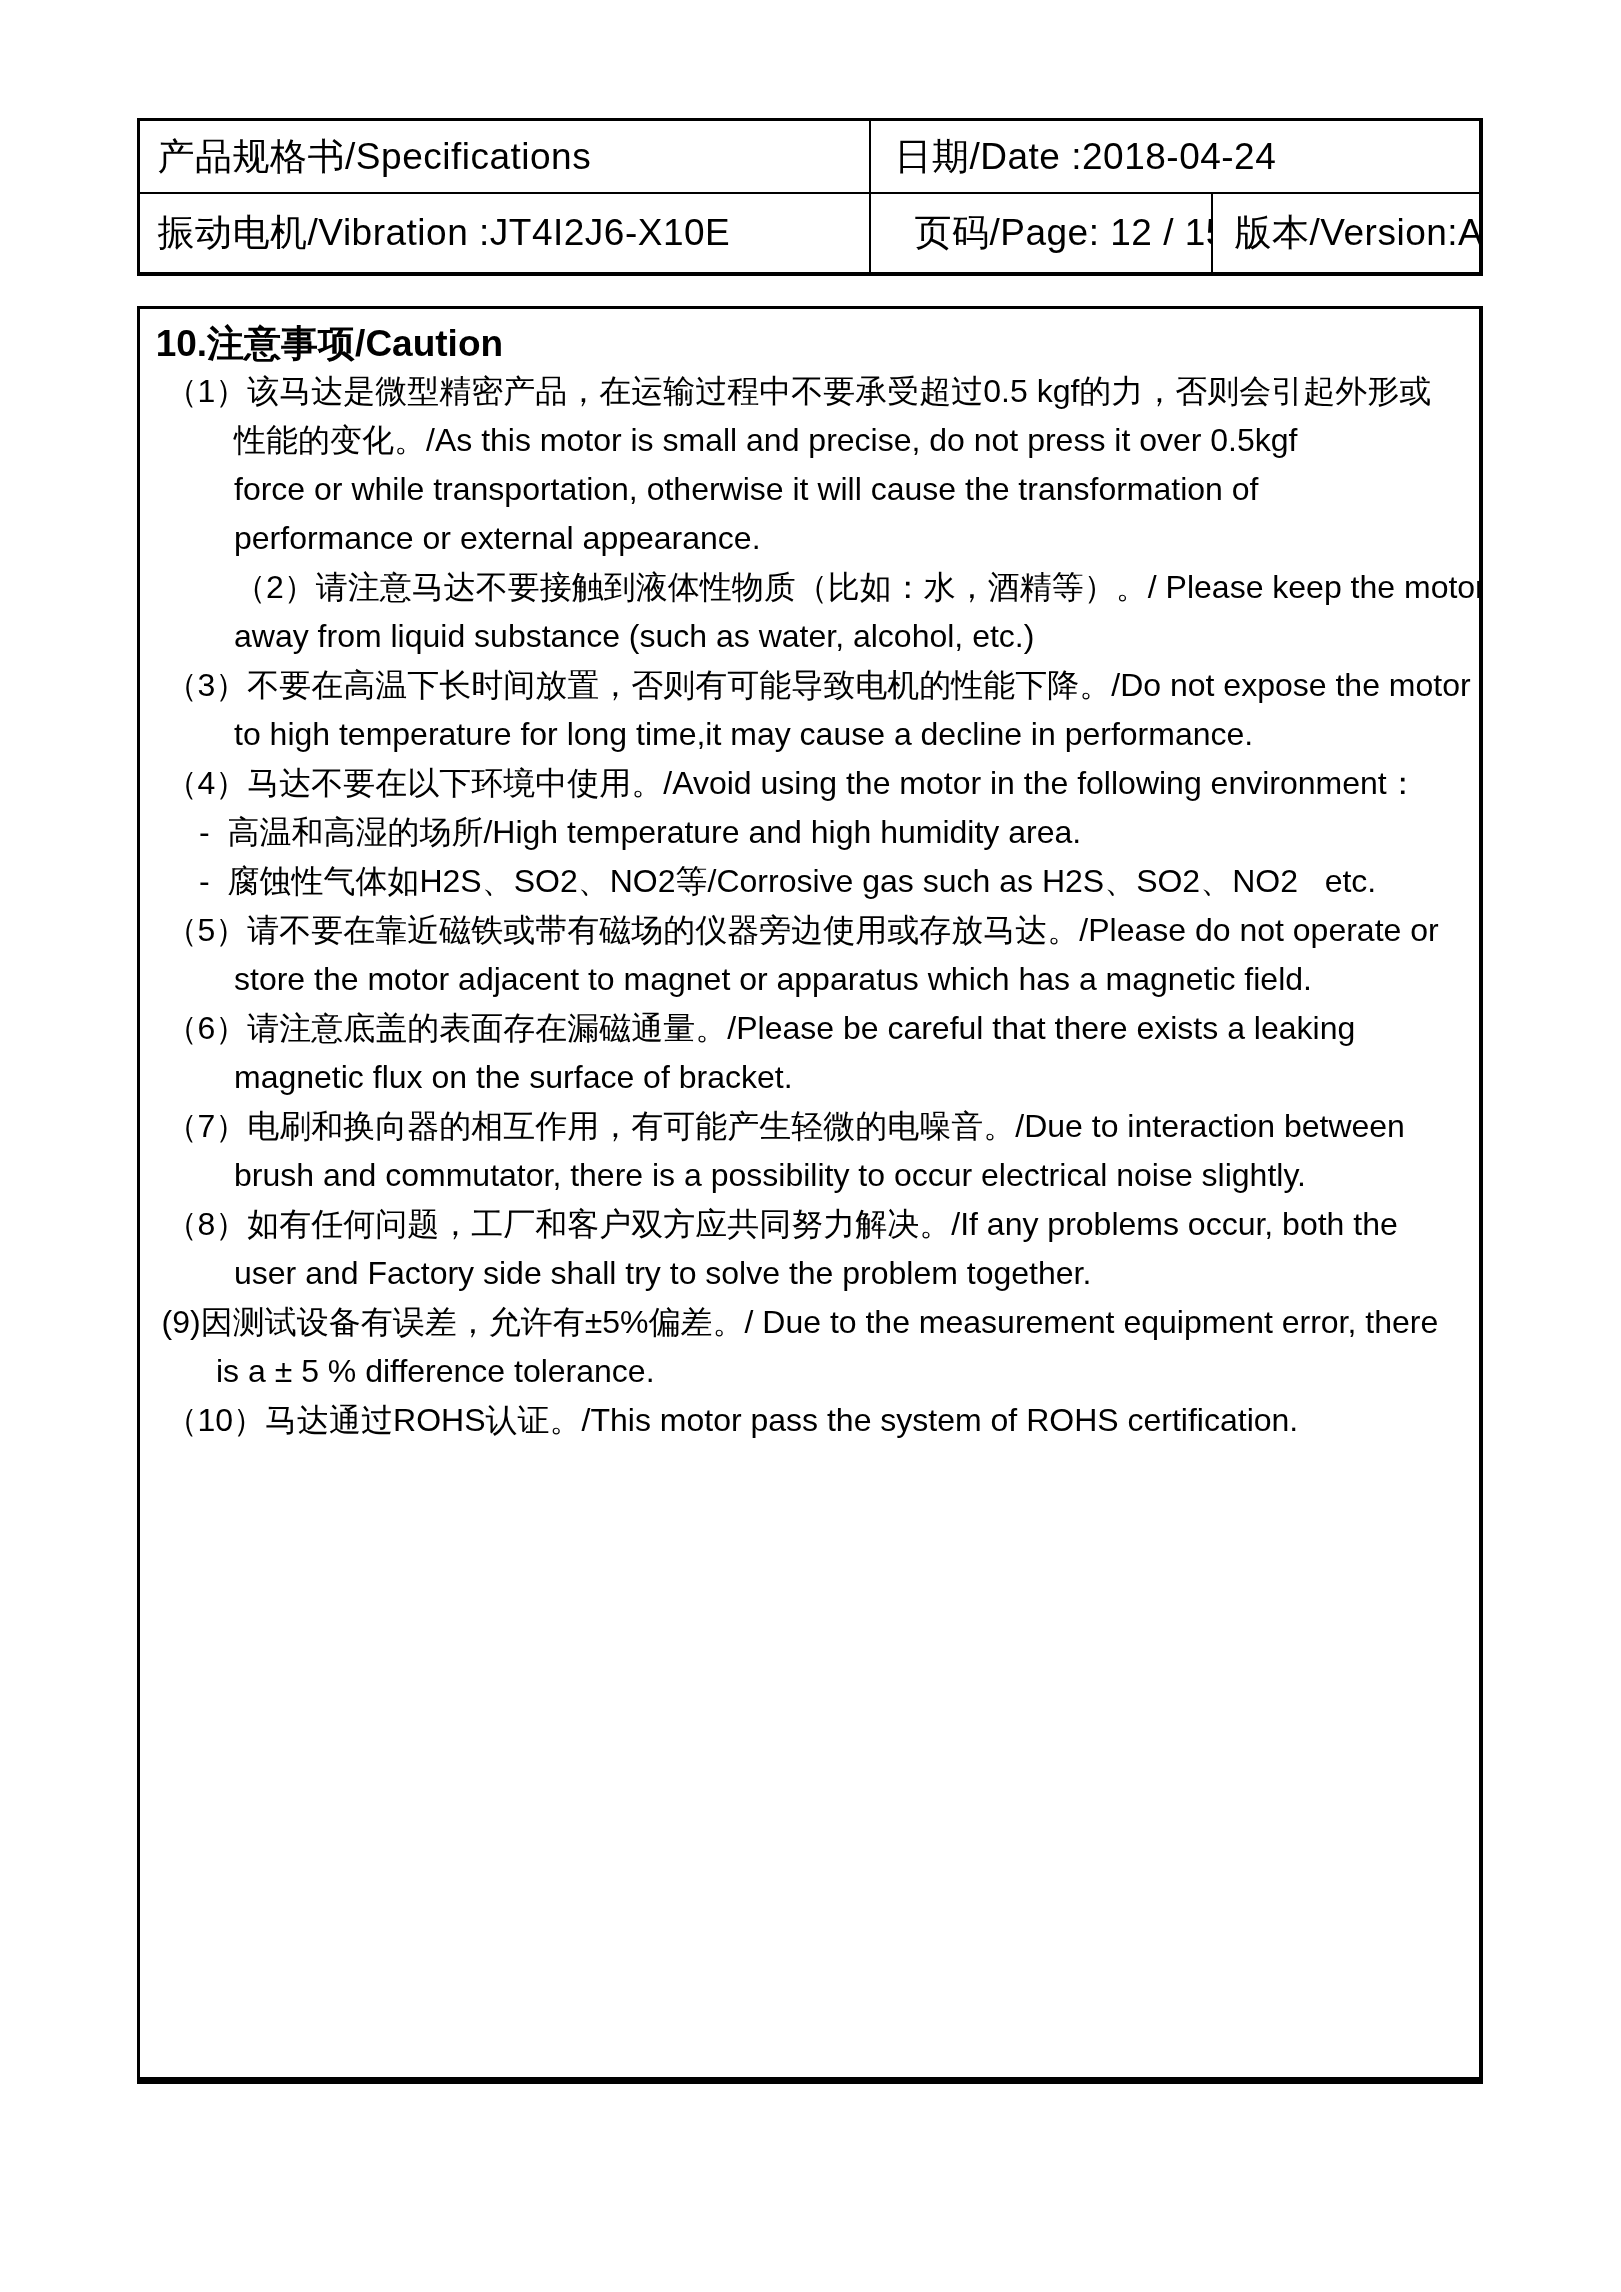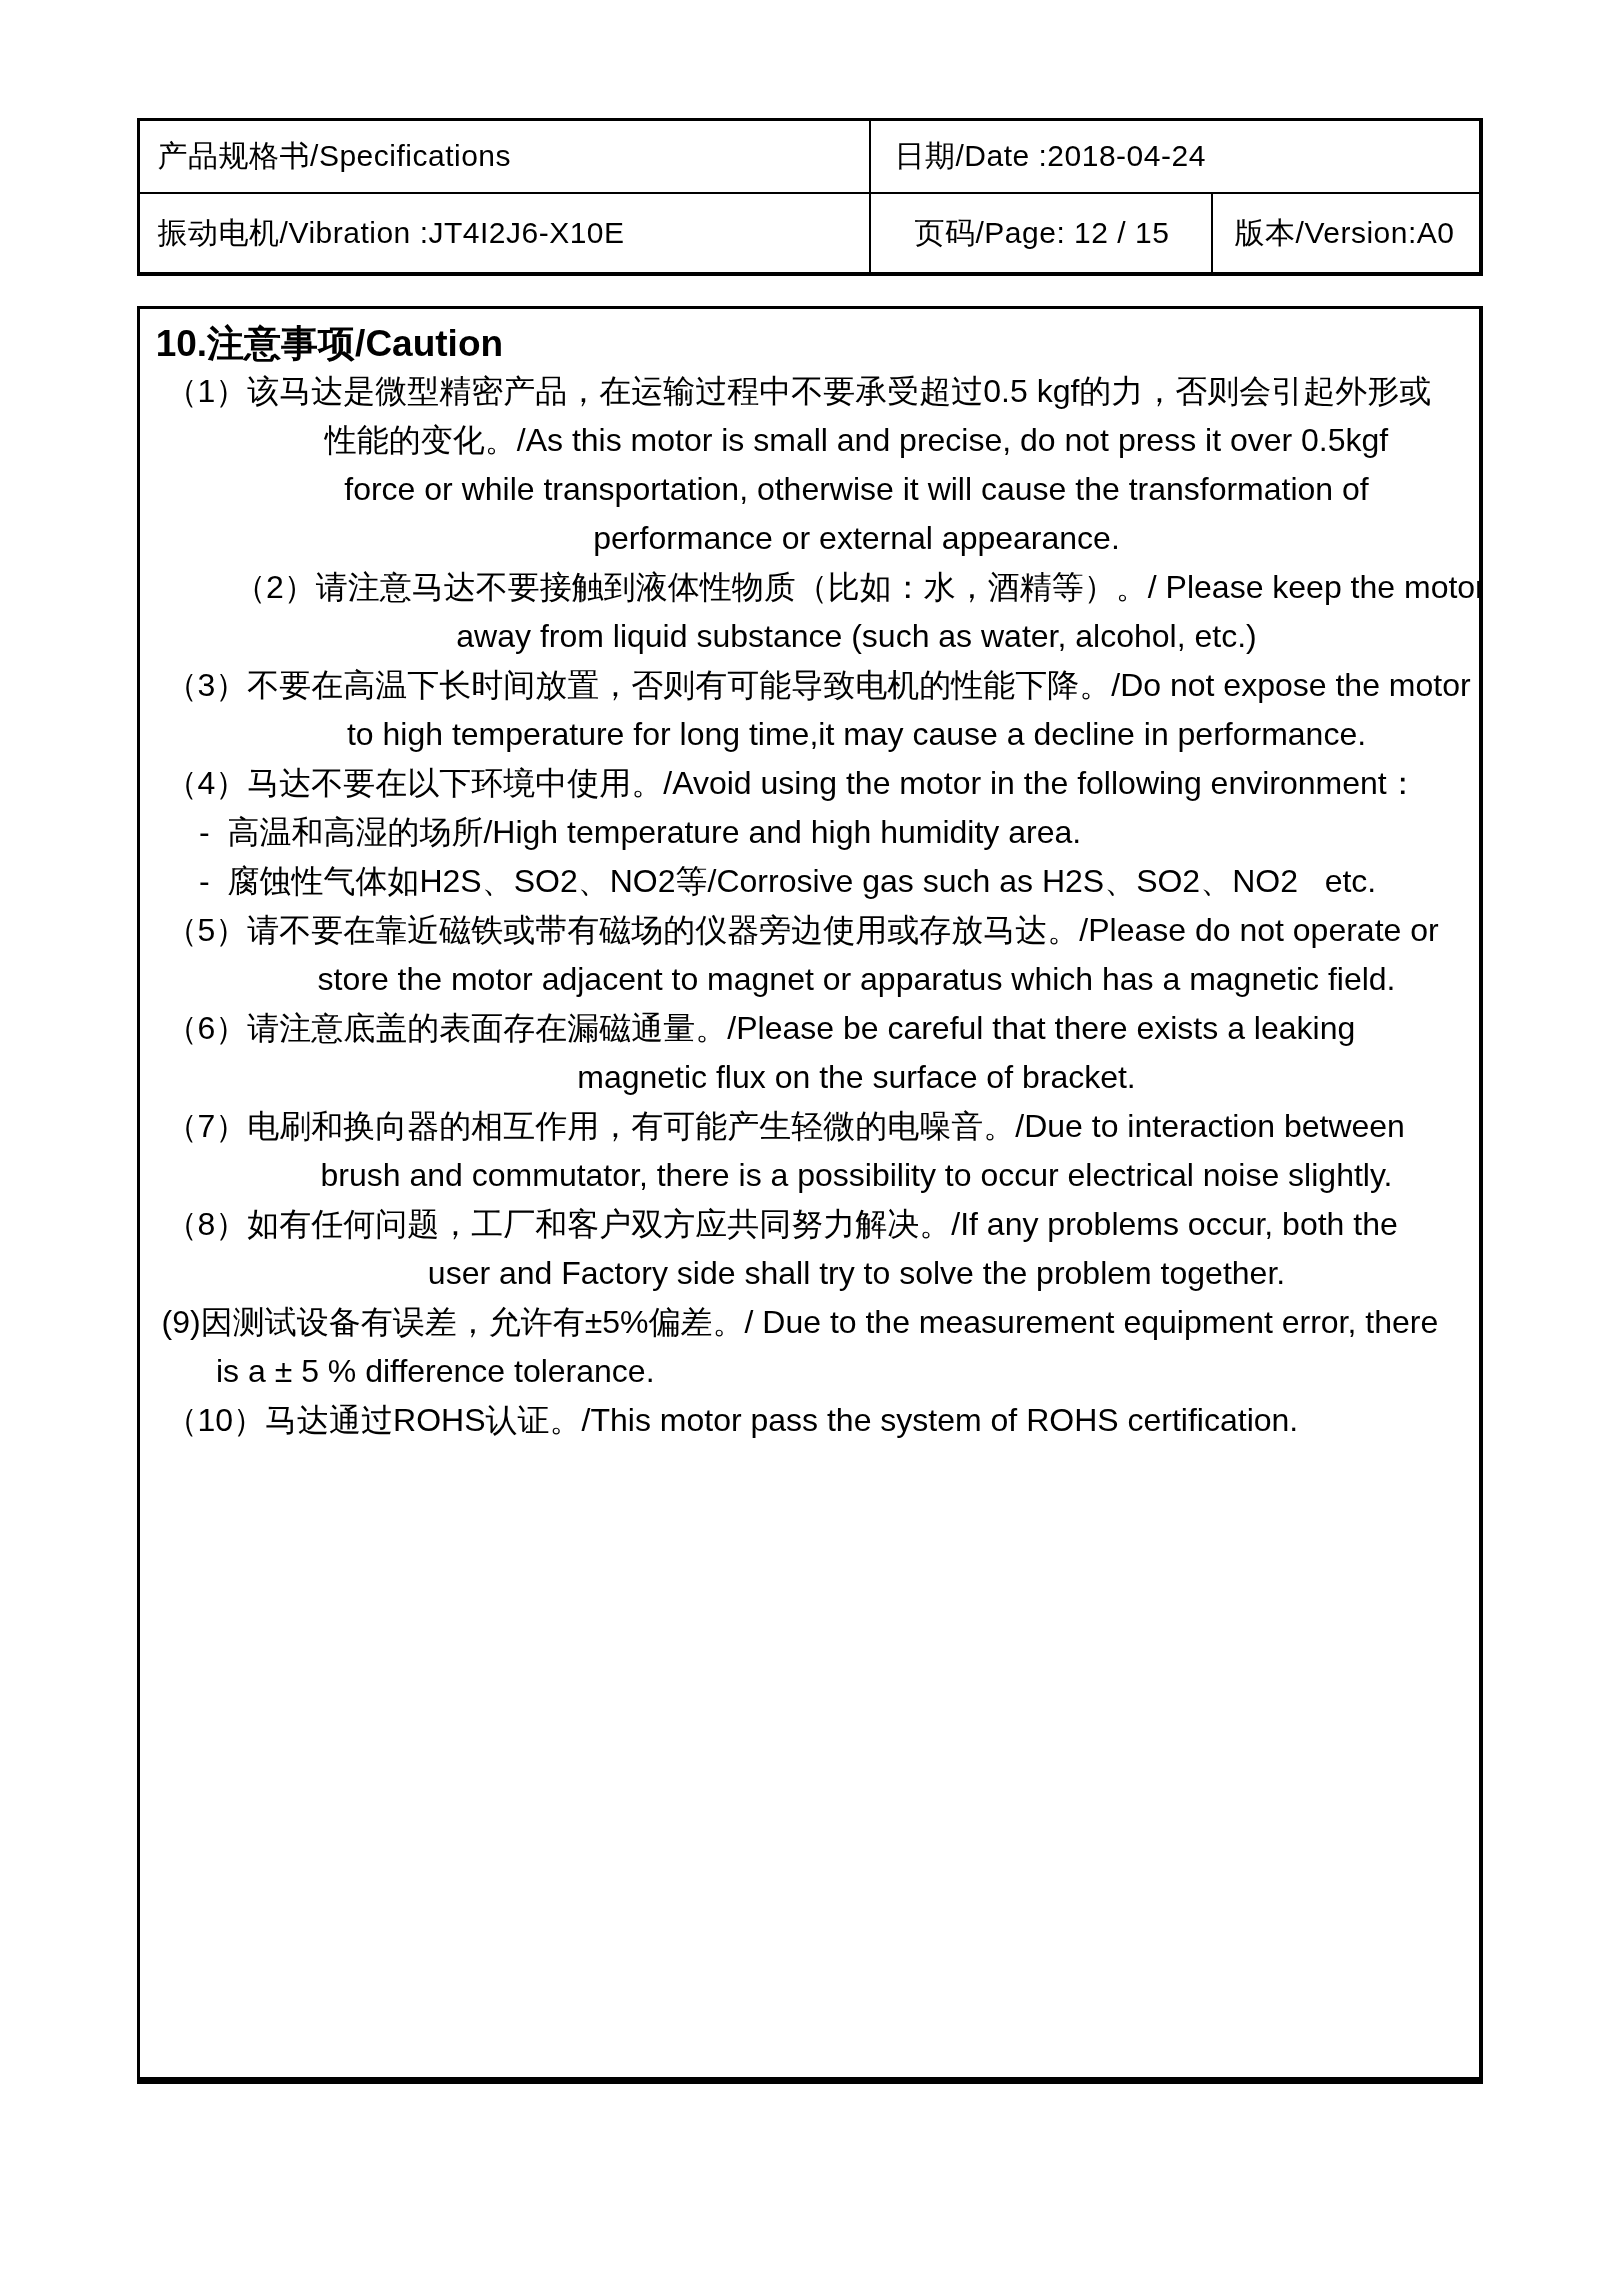--- a/index.html
+++ b/index.html
@@ -28,21 +28,21 @@
     flex-direction: column;
     background: #fff;
   }
   .h-row { display: flex; box-sizing: border-box; }
   .h-row1 { height: 73px; border-bottom: 2px solid #000; }
   .h-row2 { flex: 1; }
   .h-cell {
     display: flex;
     align-items: center;
     box-sizing: border-box;
-    font-size: 30px;
+    font-size: 37px;
     letter-spacing: 0.5px;
     white-space: pre;
     overflow: hidden;
   }
   .h-c1 { width: 731px; border-right: 2px solid #000; padding-left: 17.6px; }
   .h-c2 { flex: 1; padding-left: 23.5px; }
   .h-c2b { width: 322px; border-right: 2px solid #000; padding-left: 23.5px; box-sizing: border-box; margin-left: 20px; }
   .h-c3 { flex: 1; padding-left: 21.6px; }
 
   
@@ -65,21 +65,21 @@
     line-height: 46px;
     white-space: pre;
   }
   .cline {
     font-size: 32px;
     line-height: 49px;
     white-space: pre;
     overflow: hidden;
   }
   .ind-item  { padding-left: 25.5px; }
-  .ind-cont  { padding-left: 94px; text-align: center; }
+  .ind-cont  { padding-left: 94px; }
   .ind-dash  { padding-left: 59px; }
   .ind-item9 { padding-left: 21.6px; }
   .ind-cont9 { padding-left: 76px; }
 </style>
 </head>
 <body>
 
 <div class="page">
 
   <div class="header-table">

